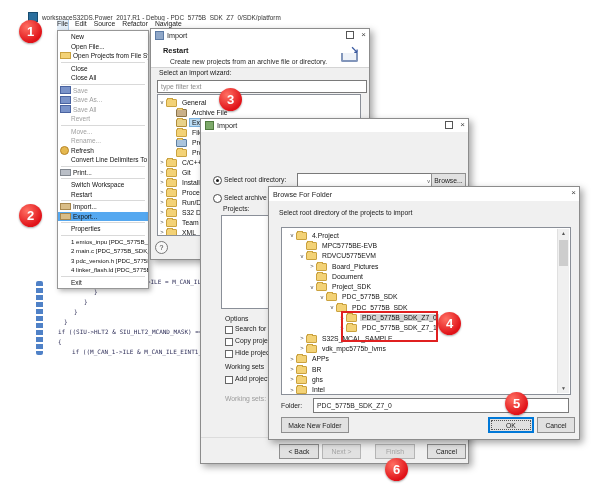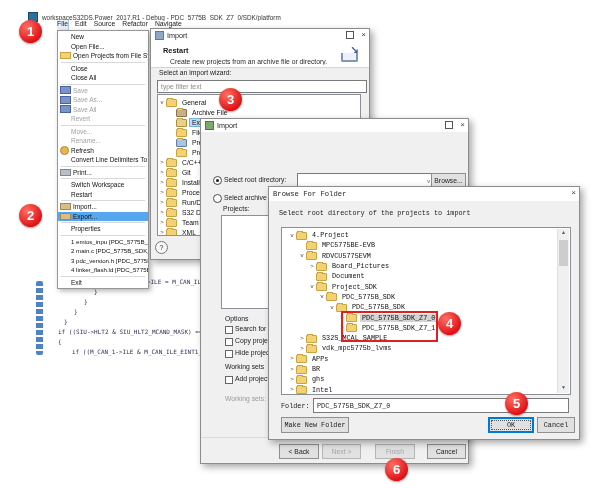--- a/index.html
+++ b/index.html
@@ -393,21 +393,21 @@
       <span>Next &gt;</span>
     </div>
     <div class="btn disabled" style="left:174px;top:325px;width:38px;height:13px;">
       <span>Finish</span>
     </div>
     <div class="btn" style="left:226px;top:325px;width:37px;height:13px;">
       <span>Cancel</span>
     </div>
   </div>
 
-  <div class="dlg" style="left:268px;top:186px;width:310px;height:252px;z-index:30;font-family:Liberation Mono, monospace;">
+  <div class="dlg" style="left:268px;top:186px;width:310px;height:252px;z-index:30;">
     <div class="titlebar" style="height:14px;">
       <span class="tb-text">Browse For Folder</span>
       <span class="winbtns">
           <span class="wb-close">×</span>
         </span>
     </div>
     <div class="lbl" style="left:10px;top:22px;">Select root directory of the projects to import</div>
     <div class="treebox" style="left:12px;top:40px;width:288px;height:166px;">
       <div style="padding:2px 14px 0 6px;">
           <div class="tree-row" style="height: 10.3px; padding-left: 0px;">

